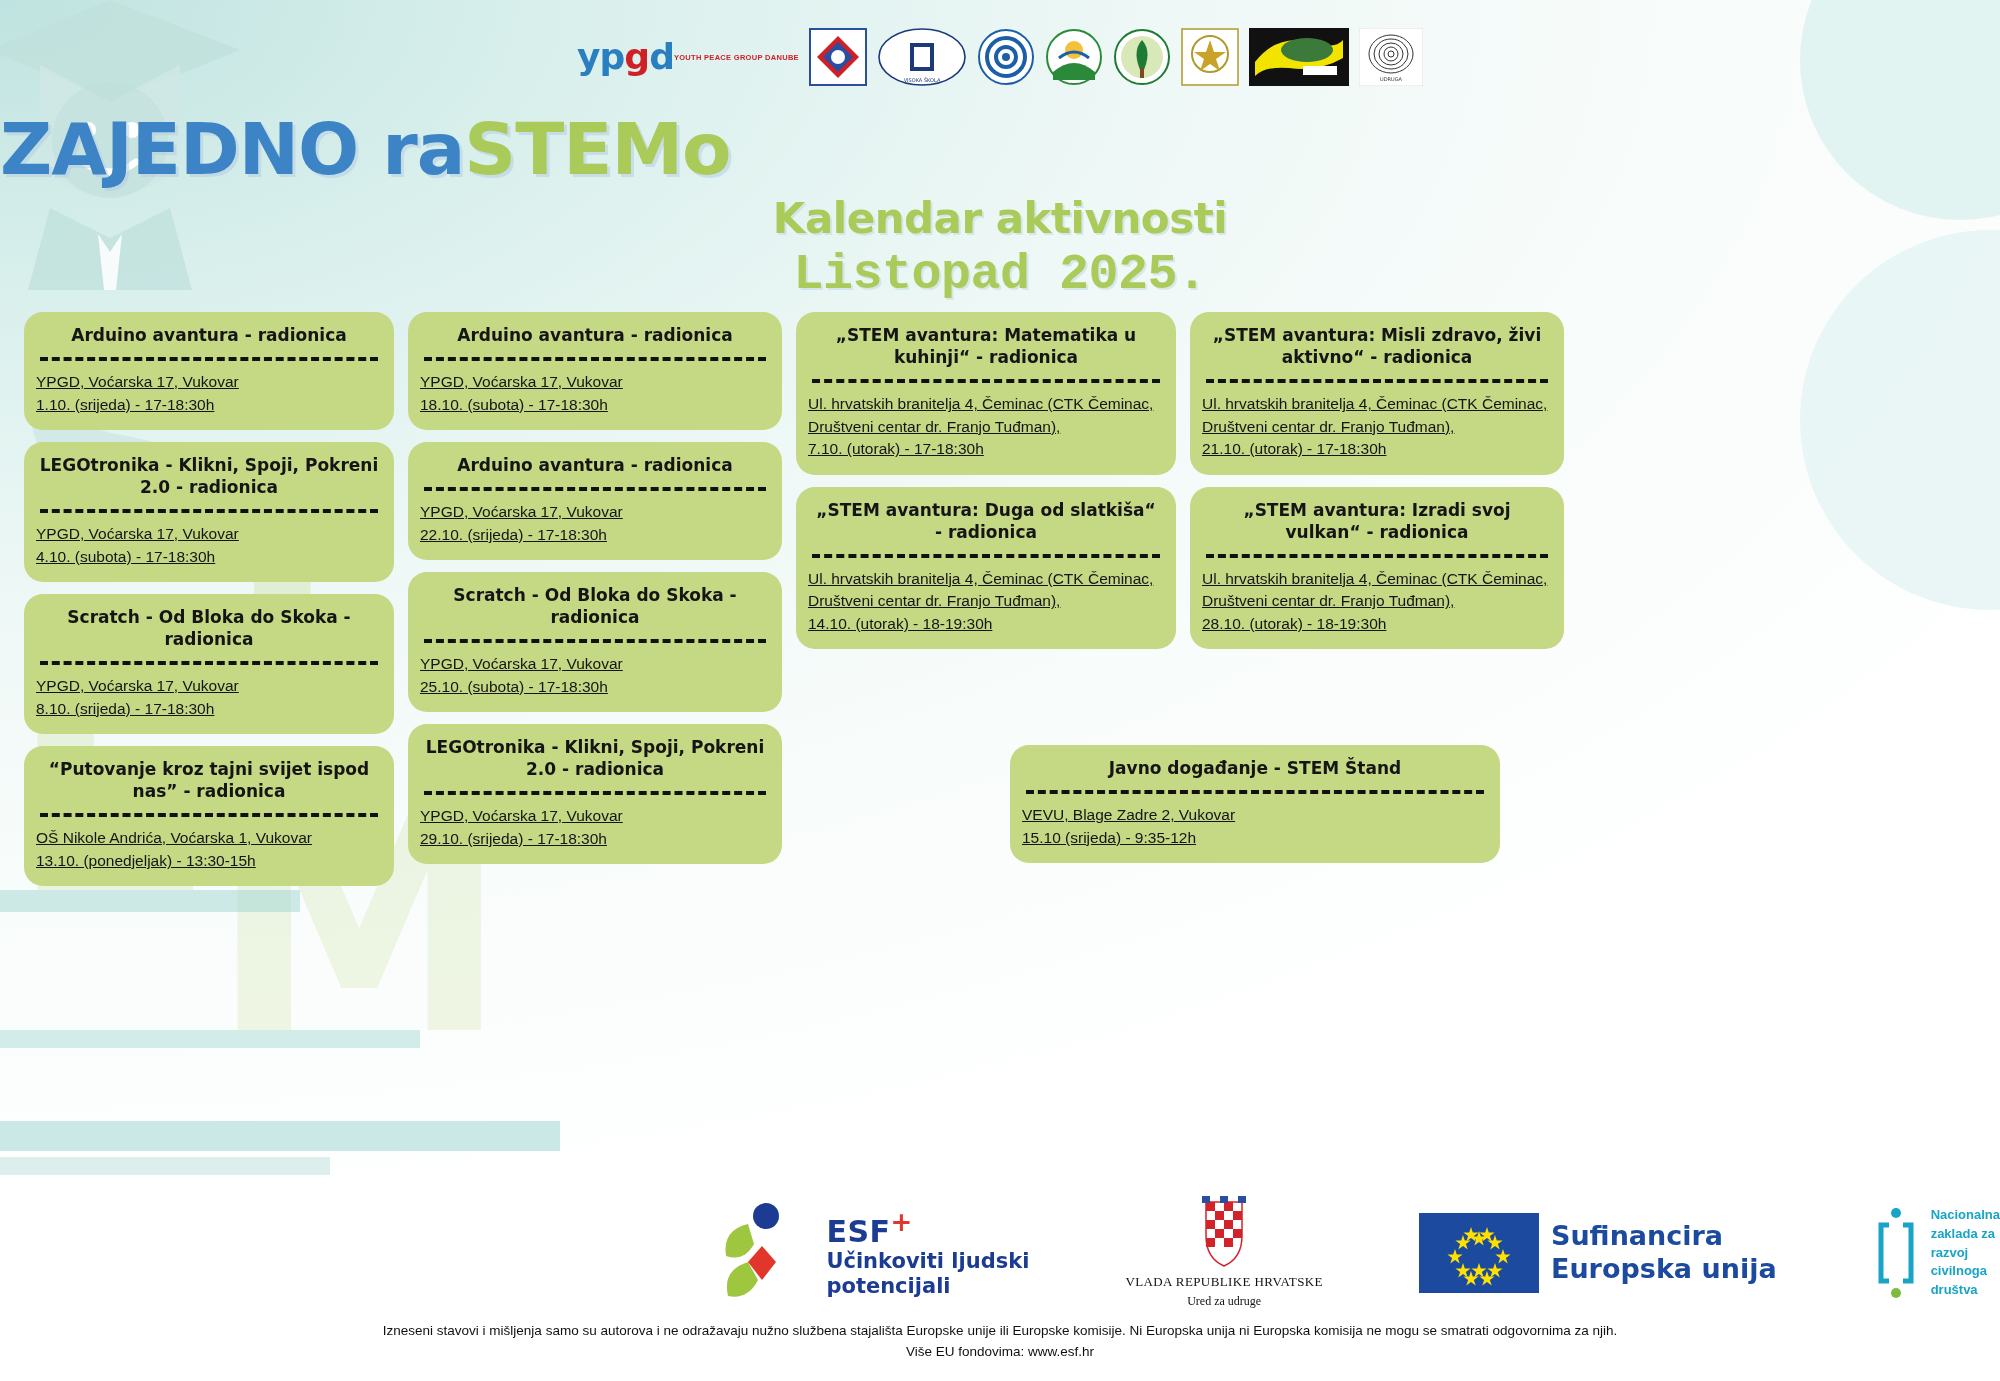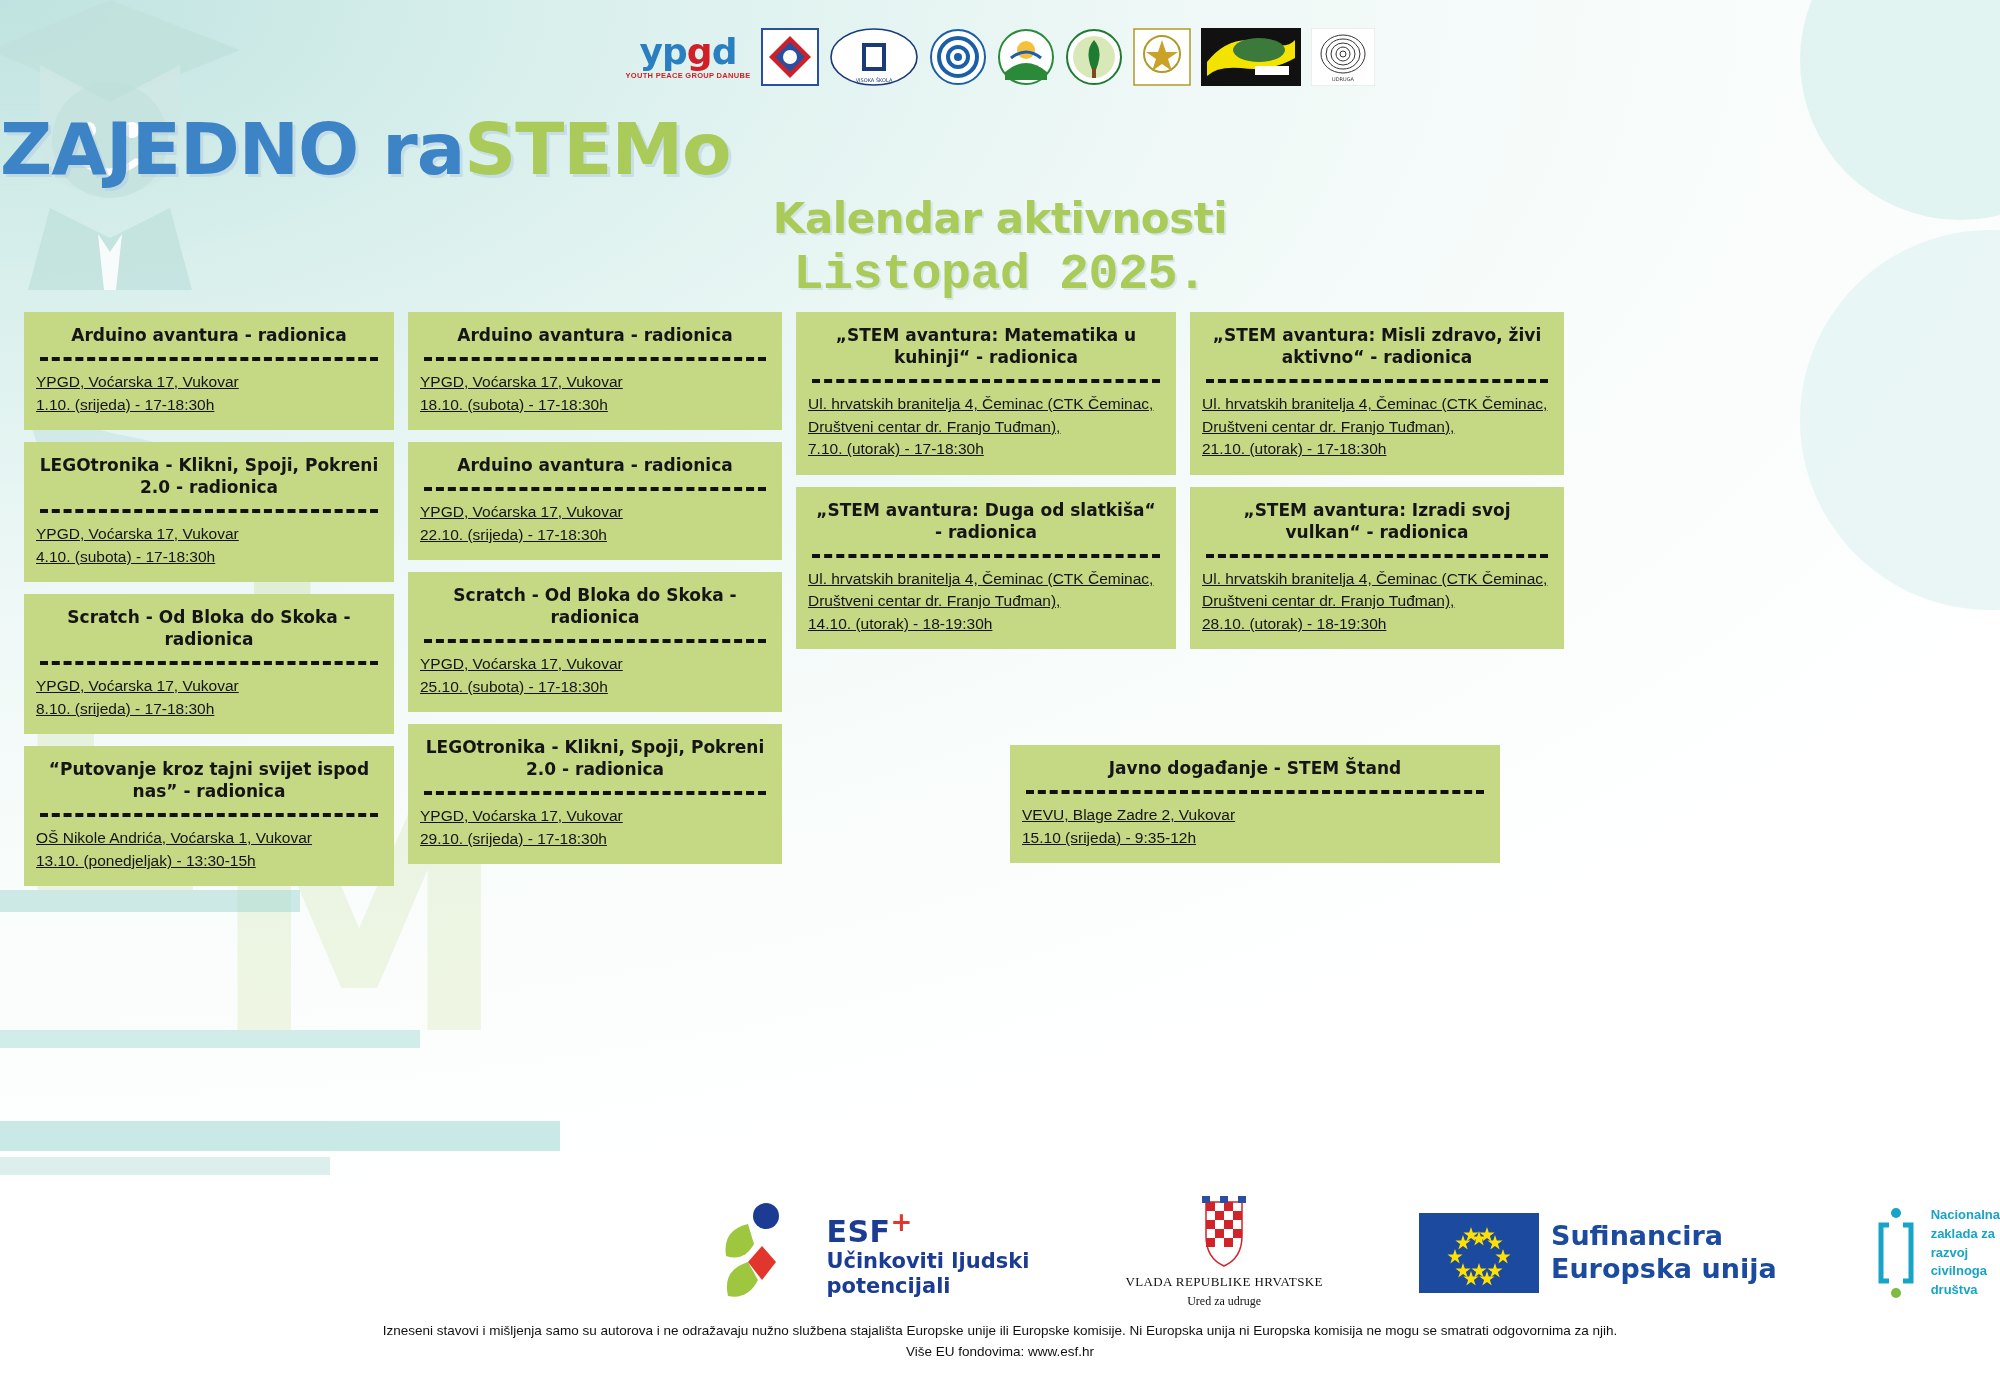--- a/index.html
+++ b/index.html
@@ -40,21 +40,21 @@
     position: absolute;
     top: 22px; left: 0; width: 2000px;
     display: flex; justify-content: center; align-items: center;
     gap: 10px;
     height: 70px;
   }
   .logo-box {
     height: 66px; display: flex; align-items: center; justify-content: center;
   }
   .ypgd-logo {
-    display: flex; flex-direction: column; align-items: center; justify-content: center;
+    display: flex; flex-direction: row; align-items: center; justify-content: center;
     line-height: 1;
   }
   .ypgd-word {
     font-family: "DejaVu Sans", sans-serif;
     font-weight: bold; font-size: 36px; letter-spacing: -1px;
     color: #2a7fc1;
   }
   .ypgd-word .r { color: #cf2027; }
   .ypgd-sub {
     font-size: 7.5px; color: #cf2027; font-weight: bold; letter-spacing: .3px;
@@ -96,20 +96,21 @@
   .col { display: flex; flex-direction: column; gap: 12px; }
   .col-1 { width: 370px; }
   .col-2 { width: 374px; }
   .col-3 { width: 380px; }
   .col-4 { width: 374px; }
 
   .card {
     background: #c5d884;
     padding: 10px 10px 12px 10px;
     color: #151515;
+    border-radius: 19px;
   }
   .card-title {
     font-family: "DejaVu Sans", sans-serif;
     font-weight: bold;
     font-size: 17px;
     line-height: 1.3;
     text-align: center;
     padding: 2px 4px 0 4px;
   }
   .divider {

